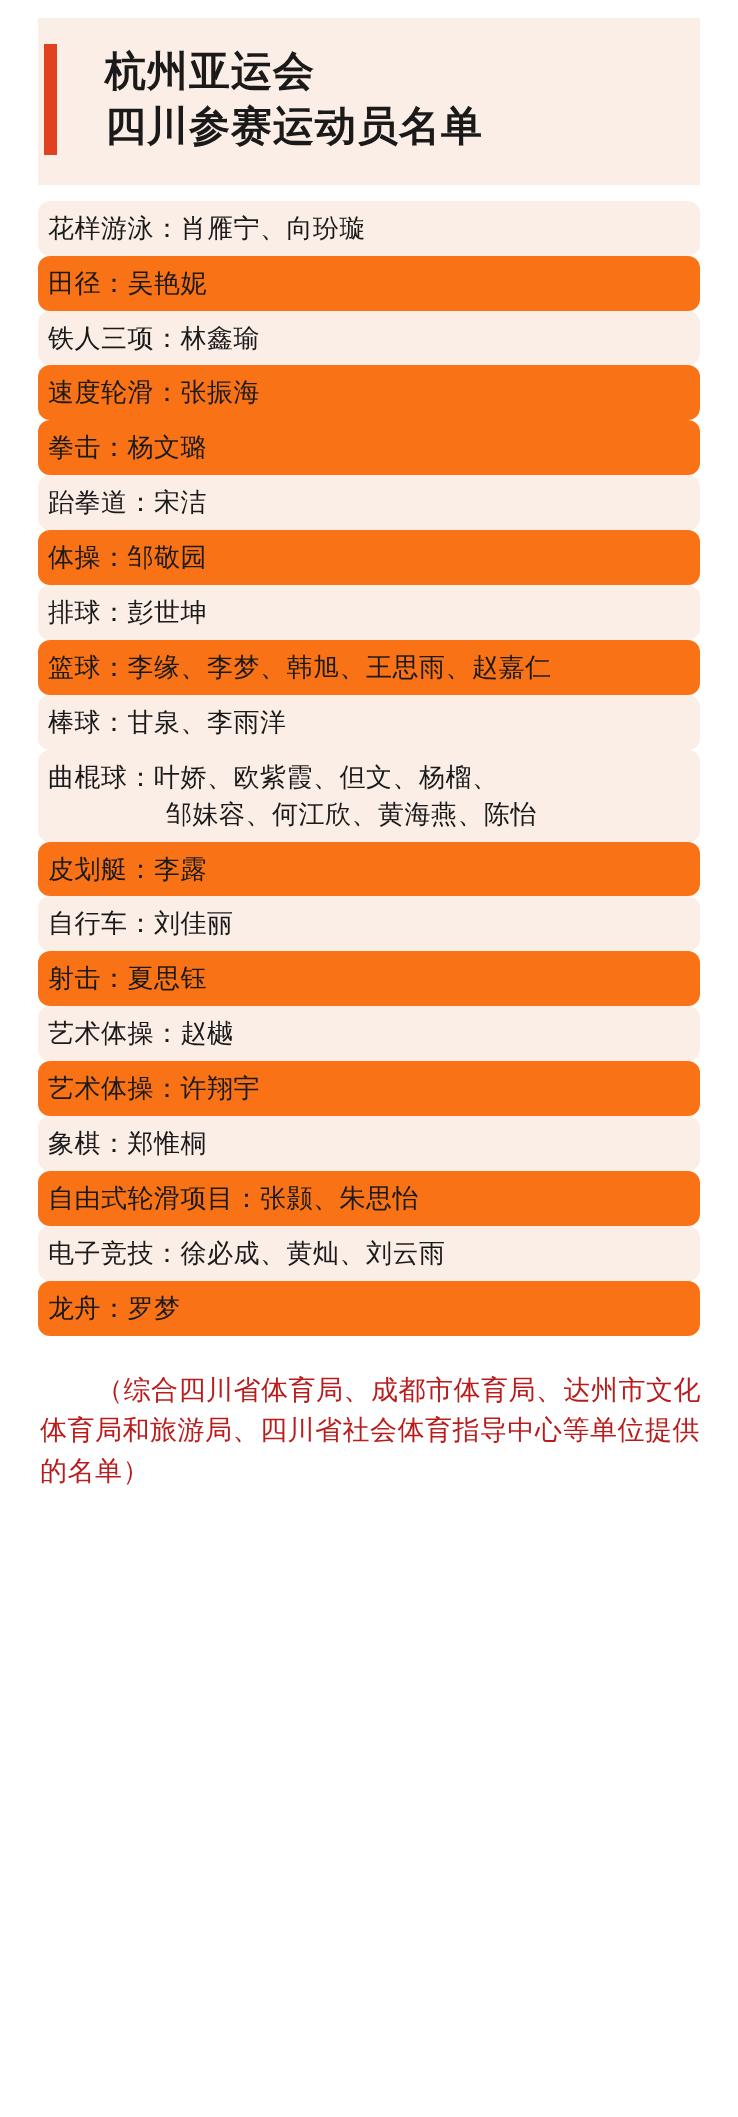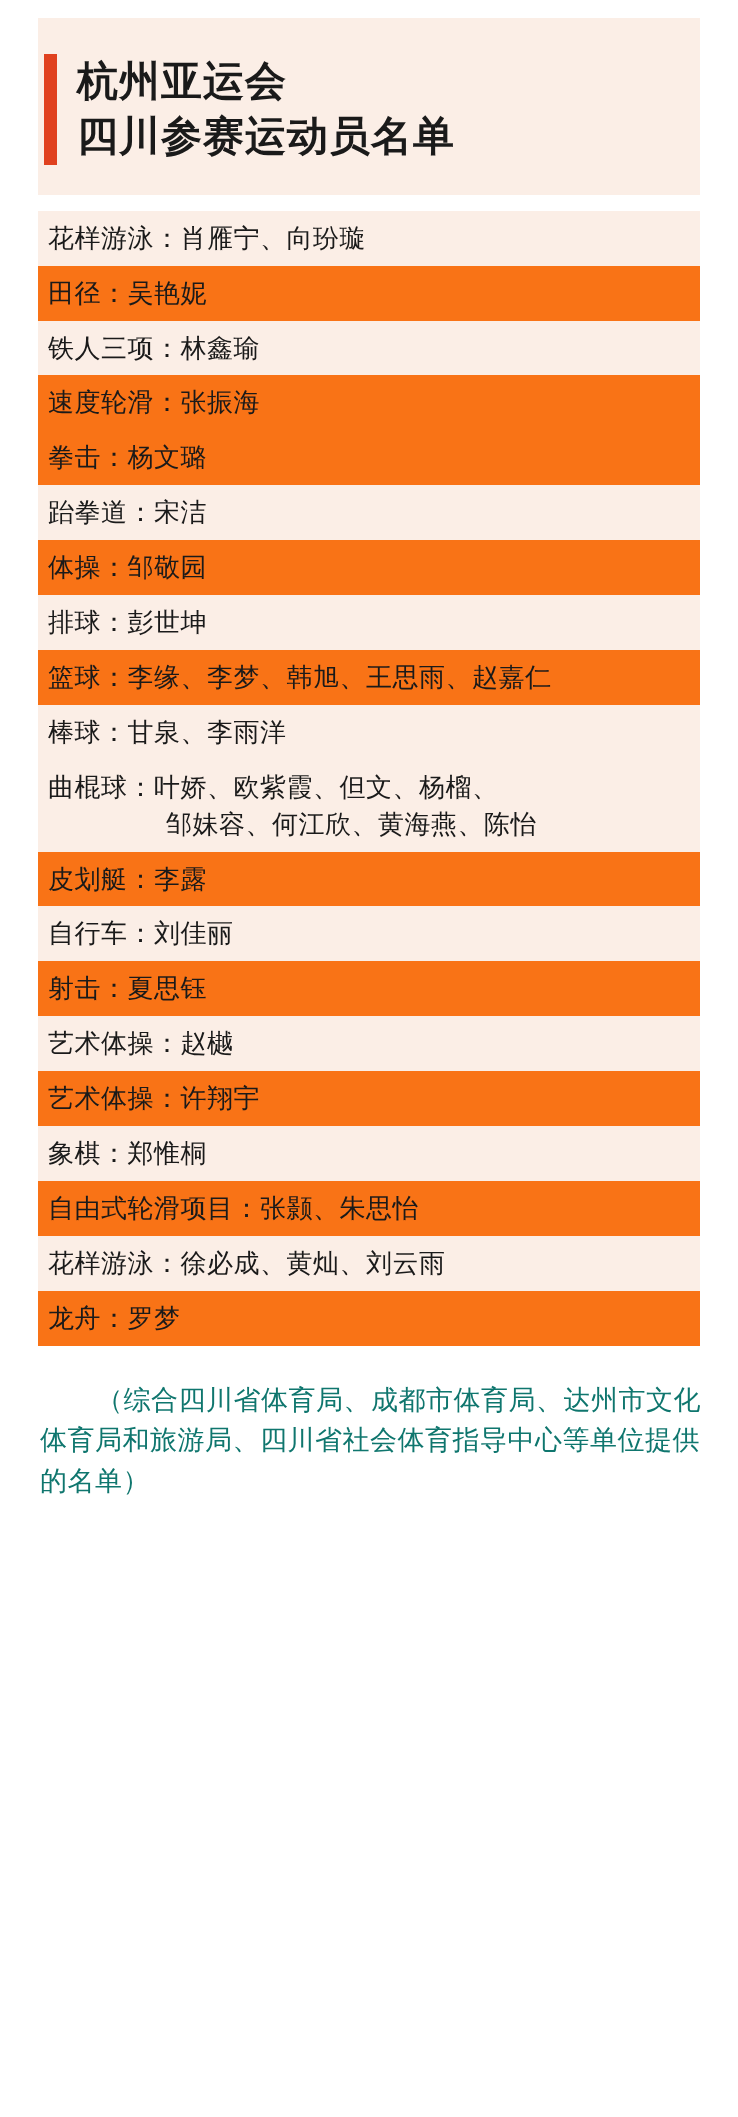--- a/index.html
+++ b/index.html
@@ -19,23 +19,24 @@
     width: 738px;
     min-height: 2117px;
     box-sizing: border-box;
     padding: 0;
   }
 
   
   .header {
     margin: 18px 38px 0 38px;
     background: #fbeee6;
-    padding: 36px 0 30px 0;
+    padding: 26px 0 30px 0;
     display: flex;
     align-items: flex-start;
+    gap: 28px;
   }
   .header-bar {
     width: 13px;
     background: #e0411f;
     align-self: stretch;
     margin-left: 6px;
     margin-right: 20px;
     min-height: 106px;
   }
   .header-titles {
@@ -56,40 +57,41 @@
   .list {
     margin: 16px 38px 0 38px;
   }
   .row {
     box-sizing: border-box;
     padding: 9px 6px 9px 10px;
     font-size: 26px;
     line-height: 1.42;
     letter-spacing: 0.5px;
     color: #1a1a1a;
+    border-radius: 12px;
   }
   .row.shaded {
     background: #fbeee6;
   }
   .row.plain {
     background: #f97316;
   }
   .row .cont {
     display: block;
     padding-left: 118px;
   }
 
   
   .footer {
     margin: 34px 34px 30px 40px;
     font-size: 27px;
     line-height: 1.5;
     letter-spacing: 0.5px;
     text-indent: 56px;
-    color: #0f766e;
+    color: #b91c1c;
   }
 </style>
 </head>
 <body>
 
 <div class="page">
 
   <div class="header">
     <div class="header-bar"></div>
     <div class="header-titles">
@@ -110,19 +112,19 @@
       <div class="row plain"><span>篮球：李缘、李梦、韩旭、王思雨、赵嘉仁</span></div>
       <div class="row shaded"><span>棒球：甘泉、李雨洋</span></div>
       <div class="row shaded"><span>曲棍球：叶娇、欧紫霞、但文、杨榴、</span><span class="cont">邹妹容、何江欣、黄海燕、陈怡</span></div>
       <div class="row plain"><span>皮划艇：李露</span></div>
       <div class="row shaded"><span>自行车：刘佳丽</span></div>
       <div class="row plain"><span>射击：夏思钰</span></div>
       <div class="row shaded"><span>艺术体操：赵樾</span></div>
       <div class="row plain"><span>艺术体操：许翔宇</span></div>
       <div class="row shaded"><span>象棋：郑惟桐</span></div>
       <div class="row plain"><span>自由式轮滑项目：张颢、朱思怡</span></div>
-      <div class="row shaded"><span>花样游泳：徐必成、黄灿、刘云雨</span></div>
+      <div class="row shaded"><span>电子竞技：徐必成、黄灿、刘云雨</span></div>
       <div class="row plain"><span>龙舟：罗梦</span></div>
     </div>
 
   <div class="footer">（综合四川省体育局、成都市体育局、达州市文化体育局和旅游局、四川省社会体育指导中心等单位提供的名单）</div>
 
 </div>
 
 </body></html>

